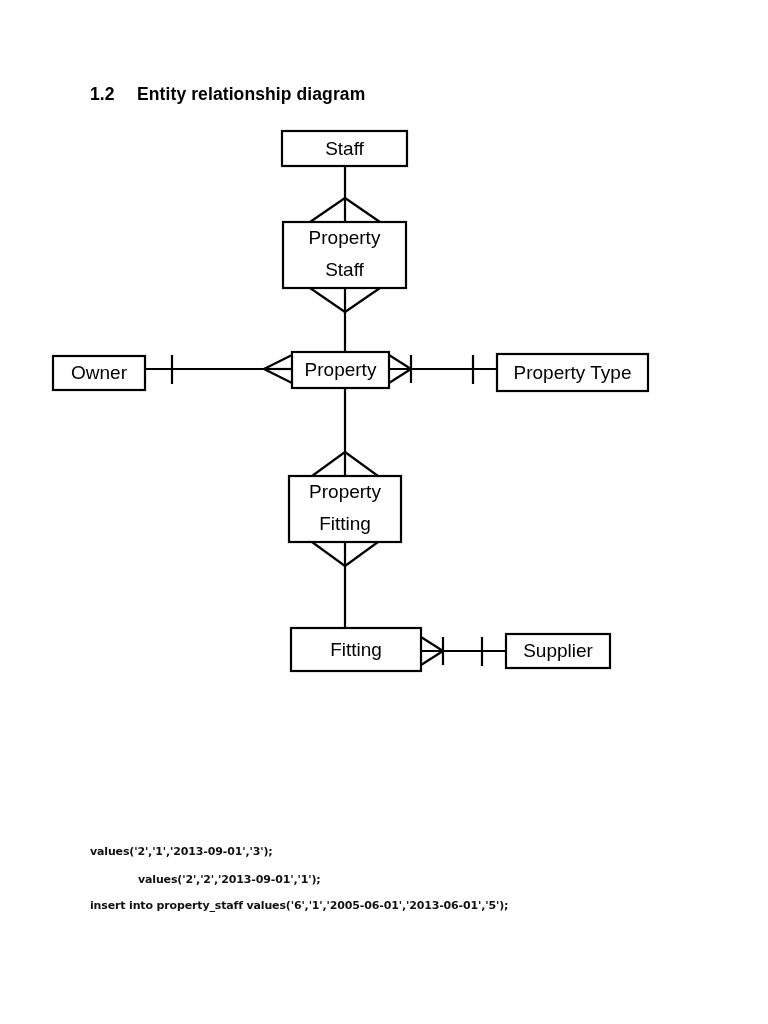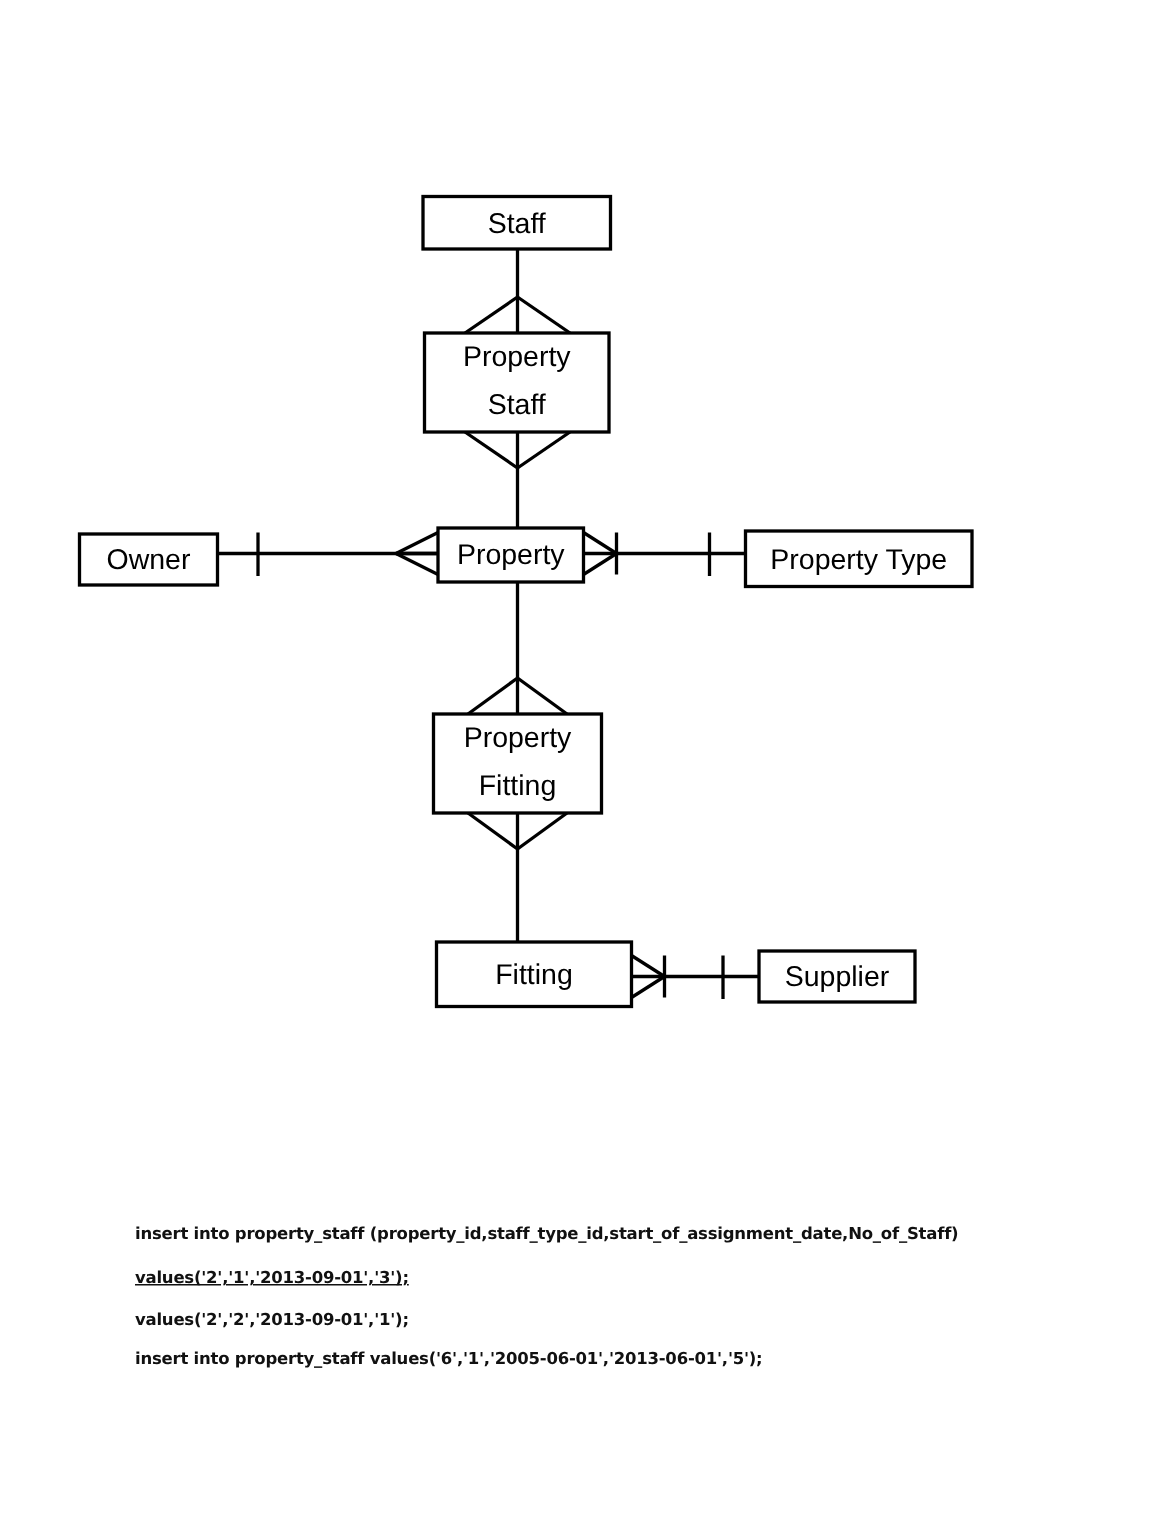--- a/index.html
+++ b/index.html
@@ -63,29 +63,32 @@
     left: 90px;
     font-family: "DejaVu Sans", sans-serif;
     font-size: 11px;
     font-weight: bold;
     color: #111111;
     white-space: nowrap;
     letter-spacing: -0.15px;
   }
   .sql-1 { top: 705px; }
   .sql-2 { top: 816px; }
-  .sql-3 { top: 845px; text-decoration: underline; }
-  .sql-4 { top: 873px; }
+  .sql-3 { top: 845px; }
+  .sql-4 { top: 873px; margin-left: 48px; }
   .sql-5 { top: 899px; }
 </style>
 </head>
 <body>
 
 <div id="page">
 
+  <div class="heading">
+    <span class="num">1.2</span><span>Entity relationship diagram</span>
+  </div>
 
   <div id="er-canvas">
     <svg width="768" height="580" viewBox="0 0 768 580" xmlns="http://www.w3.org/2000/svg">
 
       <g stroke="#000000" stroke-width="2.2" fill="none" stroke-linecap="butt">
 
         <line x1="345" y1="56" x2="345" y2="112"></line>
 
         <line x1="345" y1="178" x2="345" y2="242"></line>
 
@@ -185,18 +188,17 @@
       </g>
 
       <g>
         <rect x="506" y="524" width="104" height="34" fill="#ffffff" stroke="#000000" stroke-width="2.2"></rect>
         <text class="ent-label" x="558" y="547" text-anchor="middle">Supplier</text>
       </g>
 
     </svg>
   </div>
 
-  <div class="sql-block sql-2">insert into property_staff (property_id,staff_type_id,start_of_assignment_date,No_of_Staff)</div>
   <div class="sql-block sql-3">values('2','1','2013-09-01','3');</div>
   <div class="sql-block sql-4">values('2','2','2013-09-01','1');</div>
   <div class="sql-block sql-5">insert into property_staff values('6','1','2005-06-01','2013-06-01','5');</div>
 
 </div>
 
 </body></html>

